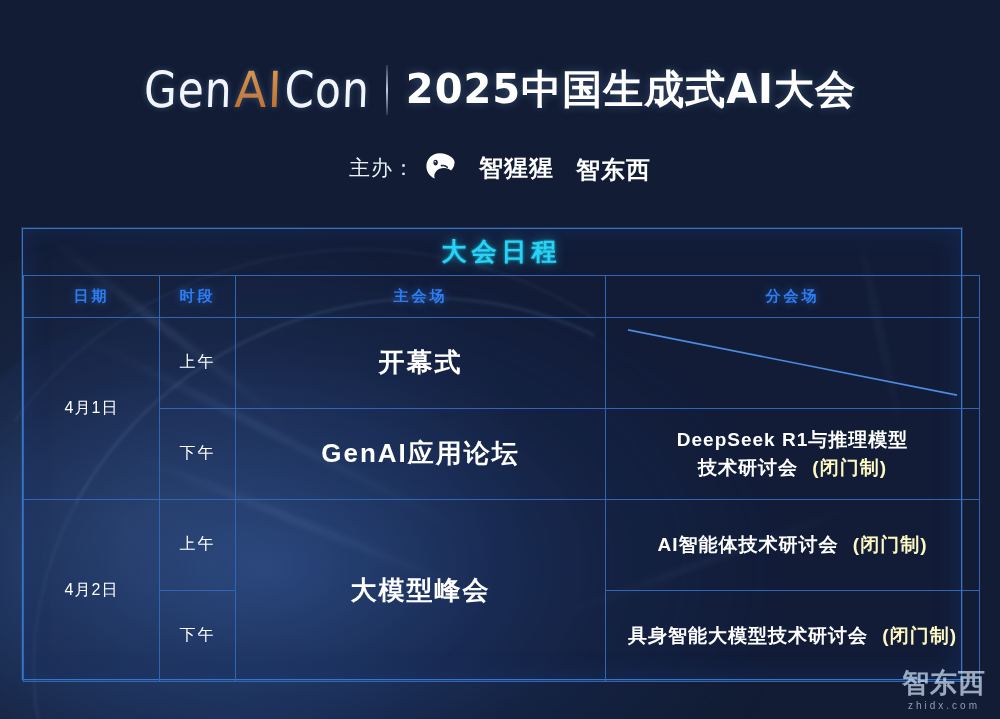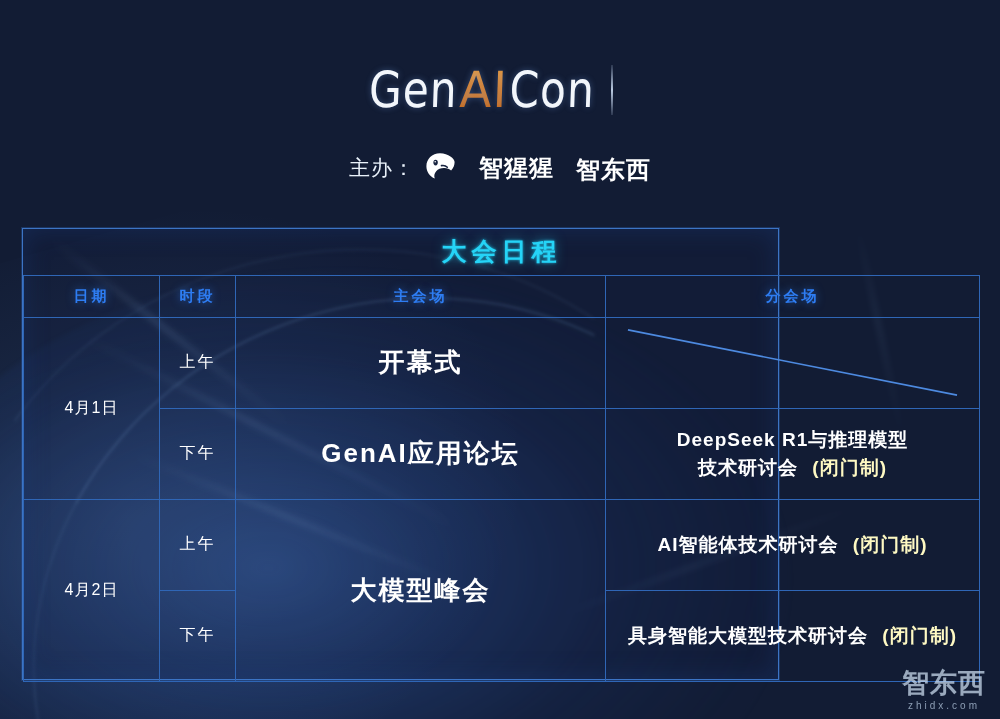--- a/index.html
+++ b/index.html
@@ -193,21 +193,21 @@
     position: relative;
     padding-top: 4px;
   }
   .logo-group { display: flex; align-items: center; gap: 24px; }
 
   
   #schedule {
     position: absolute;
     left: 22px;
     top: 228px;
-    width: 757px;
+    width: 940px;
     height: 452px;
     border: 1px solid #3c74c4;
     box-shadow: 0 0 0 1px rgba(40,82,150,0.45), inset 0 0 26px rgba(30,66,136,0.35);
     z-index: 6;
     background: rgba(20,36,72,0.18);
   }
 
   .tbl {
     width: 100%;
     height: 100%;
@@ -324,20 +324,21 @@
 
     <div class="title-row">
       <span class="wordmark">
         <span class="seg-gen">Gen</span>
           <span class="seg-ai">AI</span>
           <span class="seg-con">Con</span>
       </span>
 
       <span class="divider-bar"></span>
 
+      <span class="main-title">2025中国生成式AI大会</span>
     </div>
 
     <div class="sponsor-row">
       <span class="sponsor-label">主办：</span>
 
       <span class="logo-group">
         <span class="ape-icon">
           <svg width="30" height="28" viewBox="0 0 30 28" aria-hidden="true">
             <path d="M15 1.2C7 1.2 1.4 7 1.4 14.2c0 5.6 3.4 10.3 8.4 12.3-1-2.6-.5-5.2 1.4-7.3 1.8-2 4.6-3 7.7-3.1 3-.1 5.5.8 7.2 2.4 2.4-2.3 3.5-5.2 3.5-8.4C29.6 6.6 23.4 1.2 15 1.2z" fill="#ffffff"></path>
             <ellipse cx="10.6" cy="10.6" rx="2.2" ry="2.8" fill="#17233f"></ellipse>

